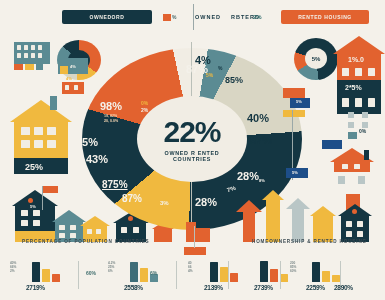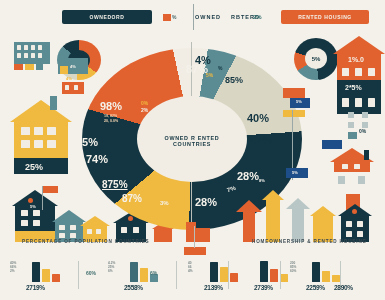--- a/index.html
+++ b/index.html
@@ -202,33 +202,34 @@
             #143642 176deg 188deg,
             #f0b93f 188deg 236deg,
             #143642 236deg 292deg,
             #e2622f 292deg 354deg,
             #f1ede4 354deg 360deg);
           border-radius:50%;"></div>
 
     <div style="position:absolute;left:109px;top:-6px;width:1px;height:196px;background:#b9bfb8;"></div>
 
     <div class="donut-center">
+      <div class="center-big">22%</div>
       <div class="center-sub">OWNED R ENTED</div>
       <div class="center-sub2">COUNTRIES</div>
     </div>
 
     <div class="dlabel" style="left:104px;top:15px;font-size:11px;color:#f4f1ea;">87%</div>
     <div class="dlabel" style="left:124px;top:24px;font-size:5px;color:#f0b93f;">5%</div>
     <div class="dlabel" style="left:18px;top:52px;font-size:11px;color:#f4f1ea;">98%</div>
     <div class="dlabel" style="left:59px;top:52px;font-size:5px;color:#f0b93f;">0%</div>
     <div class="dlabel" style="left:59px;top:59px;font-size:5px;color:#f4f1ea;">2%</div>
     <div class="dlabel blur" style="left:22px;top:66px;font-size:3.6px;color:#f9d9b5;">19, 82%</div>
     <div class="dlabel blur" style="left:22px;top:71px;font-size:3.6px;color:#f9d9b5;">20, 0.0%</div>
     <div class="dlabel" style="left:-6px;top:88px;font-size:11px;color:#f4f1ea;">25%</div>
-    <div class="dlabel" style="left:4px;top:105px;font-size:11px;color:#f4f1ea;">74%</div>
+    <div class="dlabel" style="left:4px;top:105px;font-size:11px;color:#f4f1ea;">43%</div>
     <div class="dlabel" style="left:20px;top:131px;font-size:10px;color:#f4f1ea;text-decoration:underline;">875%</div>
     <div class="dlabel" style="left:40px;top:145px;font-size:10px;color:#f4f1ea;">87%</div>
     <div class="dlabel" style="left:78px;top:152px;font-size:6px;color:#f4f1ea;">3%</div>
     <div class="dlabel" style="left:113px;top:148px;font-size:11px;color:#f4f1ea;">28%</div>
     <div class="dlabel" style="left:145px;top:138px;font-size:6px;color:#f4f1ea;transform:rotate(-18deg);">7%</div>
     <div class="dlabel" style="left:155px;top:122px;font-size:11px;color:#f4f1ea;">28%</div>
     <div class="dlabel" style="left:177px;top:130px;font-size:4px;color:#f4f1ea;">8%</div>
     <div class="dlabel" style="left:168px;top:86px;font-size:11px;color:#143642;">87%</div>
     <div class="dlabel" style="left:165px;top:64px;font-size:11px;color:#143642;">40%</div>
     <div class="dlabel" style="left:143px;top:27px;font-size:9px;color:#143642;">85%</div>

